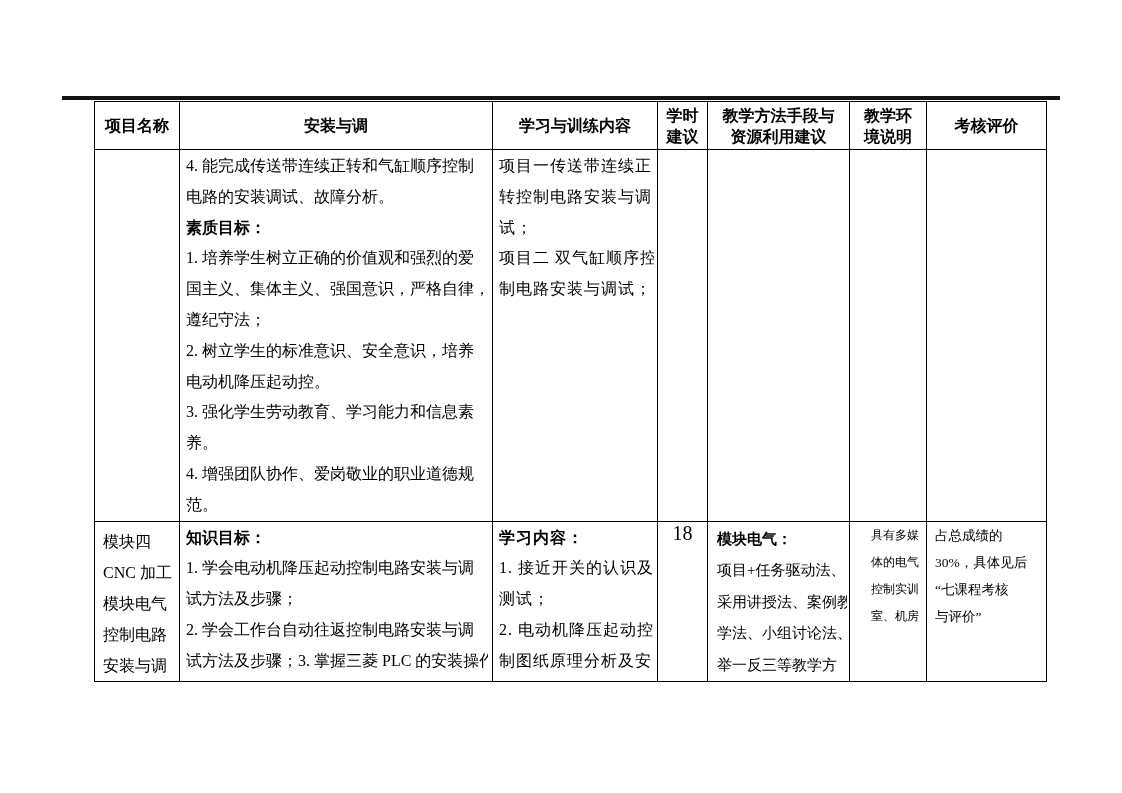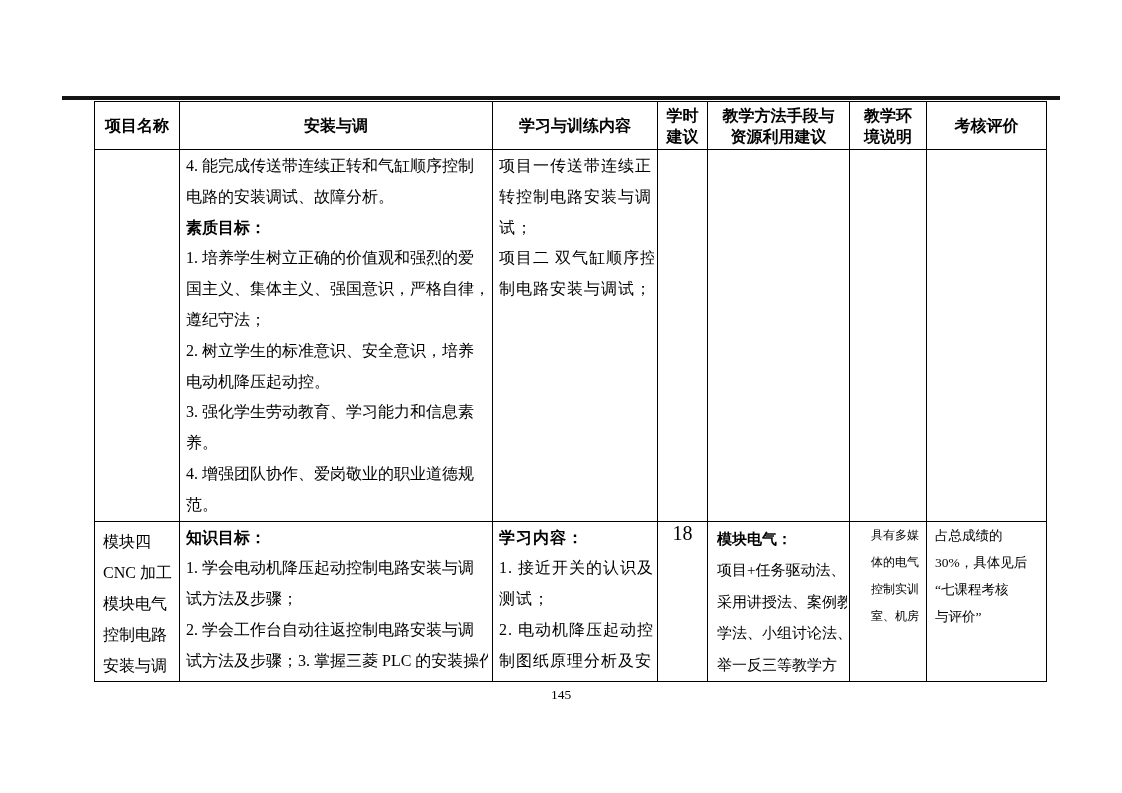--- a/index.html
+++ b/index.html
@@ -158,15 +158,14 @@
         <td class="c-assess">
             <div class="ln">占总成绩的</div>
             <div class="ln">30%，具体见后</div>
             <div class="ln">“七课程考核</div>
             <div class="ln">与评价”</div>
           </td>
       </tr>
     </tbody>
   </table>
 
-  <div class="page-num">145</div>
 
 </div>
 
 </body></html>

